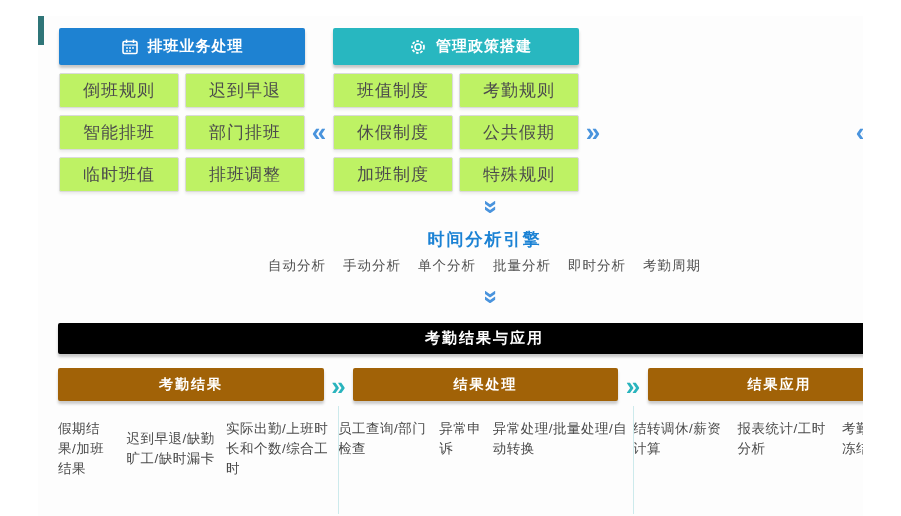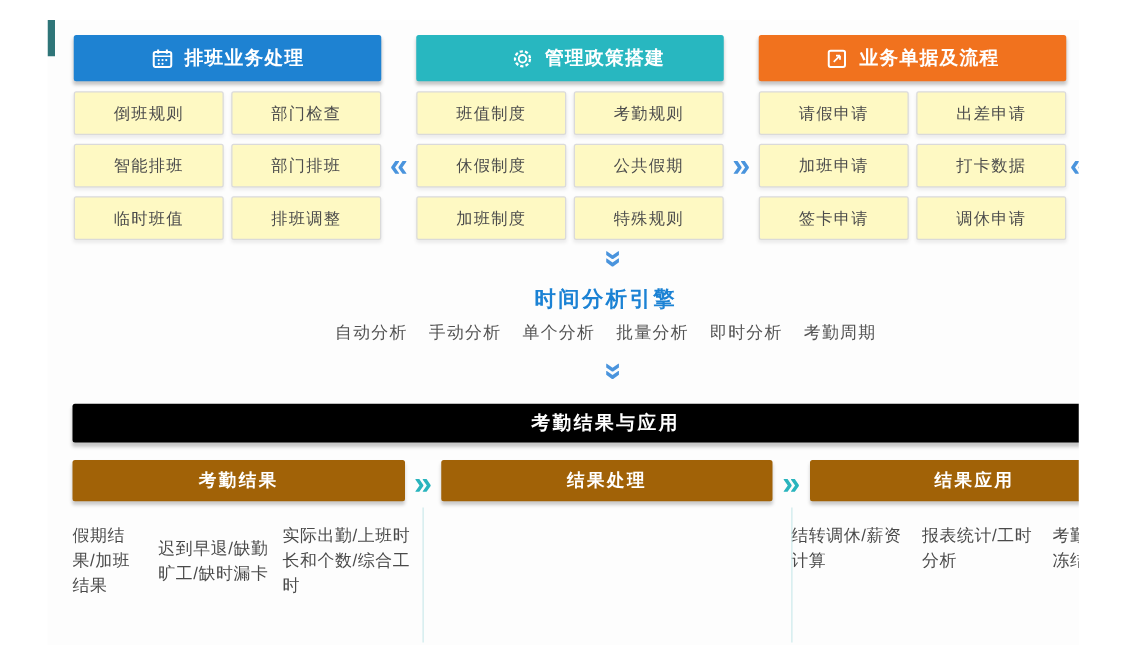--- a/index.html
+++ b/index.html
@@ -19,23 +19,23 @@
     box-shadow:0 3px 3px rgba(0,0,0,.22);
   }
   .g-header.blue   { background:#1e82d2; }
   .g-header.teal   { background:#28b7c0;padding-left:29px; }
   .g-header.orange { background:#f1721e; }
   .hicon { display:inline-flex; align-items:center; }
   .g-grid {
     margin-top:8px; display:grid; grid-template-columns:1fr 1fr; column-gap:6px; row-gap:7px;
   }
   .node {
-    height:35px; background:#fef9c3; border:1px solid #dadada; border-radius:2px;
+    height:35px; background:#bef264; border:1px solid #dadada; border-radius:2px;
     display:flex; align-items:center; justify-content:center;
-    font-size:13px; color:#4c4c4c; letter-spacing:1px;
+    font-size:17px; color:#4c4c4c; letter-spacing:1px;
     box-shadow:0 2px 3px rgba(0,0,0,.07);
   }
 
   
   .chev {
     position:absolute; font-size:26px; font-weight:bold; text-align:center;
     line-height:26px; user-select:none;
   }
   .chev.blue-c { color:#4a94dd; }
   .chev.teal-c { color:#2ab4bd; }
@@ -94,21 +94,21 @@
             <circle cx="9" cy="10" r="0.9" fill="#fff"></circle>
           <circle cx="12" cy="10" r="0.9" fill="#fff"></circle>
             <circle cx="6" cy="13" r="0.9" fill="#fff"></circle>
           <circle cx="9" cy="13" r="0.9" fill="#fff"></circle>
         </svg>
       </span>
       <span>排班业务处理</span>
     </div>
     <div class="g-grid">
       <div class="node">倒班规则</div>
-      <div class="node">部门检查</div>
+      <div class="node">迟到早退</div>
       <div class="node">智能排班</div>
       <div class="node">部门排班</div>
       <div class="node">临时班值</div>
       <div class="node">排班调整</div>
     </div>
   </div>
 
   <div class="chev blue-c" style="left:264px;top:103px;width:34px">«</div>
 
   <div class="group" style="left:295px">
@@ -126,39 +126,20 @@
       <div class="node">考勤规则</div>
       <div class="node">休假制度</div>
       <div class="node">公共假期</div>
       <div class="node">加班制度</div>
       <div class="node">特殊规则</div>
     </div>
   </div>
 
   <div class="chev blue-c" style="left:539px;top:103px;width:32px">»</div>
 
-  <div class="group" style="left:569px">
-    <div class="g-header orange">
-      <span class="hicon">
-        <svg width="18" height="18" viewBox="0 0 18 18">
-          <rect x="2" y="2.5" width="13" height="13" rx="1.5" fill="none" stroke="#fff" stroke-width="1.6"></rect>
-          <path d="M6 11.5 L11 6.5 M11 6.5 h-3.2 M11 6.5 v3.2" stroke="#fff" stroke-width="1.4" fill="none"></path>
-        </svg>
-      </span>
-      <span>业务单据及流程</span>
-    </div>
-    <div class="g-grid">
-      <div class="node">请假申请</div>
-      <div class="node">出差申请</div>
-      <div class="node">加班申请</div>
-      <div class="node">打卡数据</div>
-      <div class="node">签卡申请</div>
-      <div class="node">调休申请</div>
-    </div>
-  </div>
 
   <div class="chev blue-c" style="left:813px;top:103px;width:24px">«</div>
 
   <div class="channels">
     <span class="cicon">
       <svg width="26" height="26" viewBox="0 0 26 26">
         <rect width="26" height="26" rx="6" fill="#31ba53"></rect>
         <ellipse cx="10.5" cy="10.8" rx="5.9" ry="4.9" fill="#fff"></ellipse>
         <path d="M7.2 17.6 l1.3-3 2.6 1.1 z" fill="#fff"></path>
         <ellipse cx="17" cy="14.8" rx="4.7" ry="3.9" fill="#fff"></ellipse>
@@ -208,20 +189,25 @@
   <div class="chev teal-c" style="left:286px;top:357px;width:29px">»</div>
   <div class="subheader" style="left:315px;width:265px">结果处理</div>
   <div class="chev teal-c" style="left:580px;top:357px;width:30px">»</div>
   <div class="subheader" style="left:610px;width:263px">结果应用</div>
 
   <div class="rescol" style="left:20px;width:280px">
     <span>假期结果/加班结果</span>
     <span>迟到早退/缺勤旷工/缺时漏卡</span>
     <span>实际出勤/上班时长和个数/综合工时</span>
   </div>
+  <div class="rescol" style="left:300px;width:295px">
+    <span>员工查询/部门检查</span>
+    <span>异常申诉</span>
+    <span>异常处理/批量处理/自动转换</span>
+  </div>
   <div class="rescol" style="left:595px;width:278px">
     <span>结转调休/薪资计算</span>
     <span>报表统计/工时分析</span>
     <span>考勤审核冻结</span>
   </div>
 
   <div class="vsep" style="left:300px"></div>
   <div class="vsep" style="left:595px"></div>
 
   <div class="hline" style="left:40px;top:503px;width:230px"></div>

